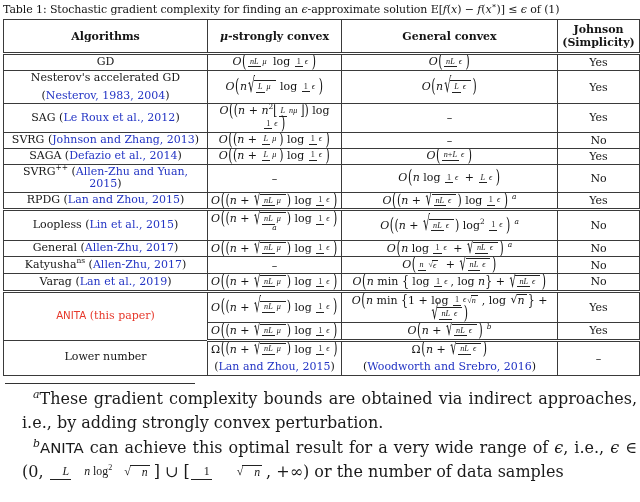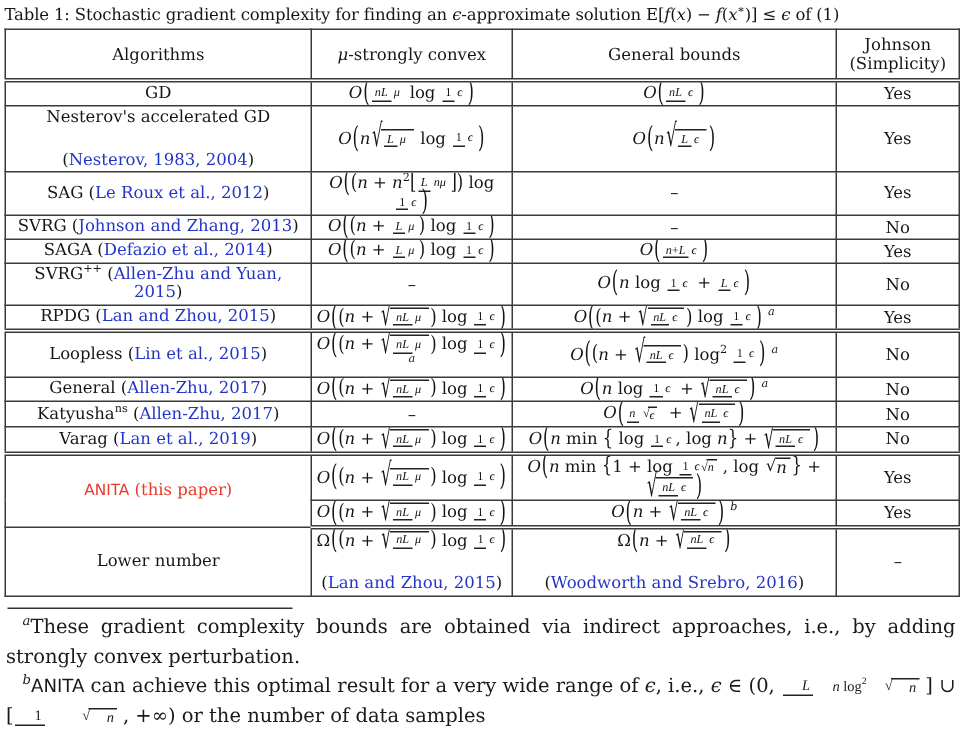--- a/index.html
+++ b/index.html
@@ -16,26 +16,26 @@
   }
   table {
     border-collapse:collapse; table-layout:fixed; width:636px;
     font-size:11px;
   }
   th, td {
     border:1px solid #3a3a3a; text-align:center; vertical-align:middle;
     padding:1px 2px; overflow:hidden;
   }
   thead th {
-    font-weight:normal; font-size:11px; padding:3px 2px;
+    font-weight:bold; font-size:11px; padding:3px 2px;
     border-bottom:3px double #3a3a3a;
   }
   tr.dsep > td { border-bottom:3px double #3a3a3a; }
   td .cellline { line-height:1.15; }
-  td .cellline + .cellline { margin-top:16px; }
+  td .cellline + .cellline { margin-top:5px; }
 
   
   .mi { font-style:italic; }
   .blue { color:var(--blue,#2334c4); cursor:pointer; }
   .red { color:var(--red,#e6392c); }
   .sf { font-family:"DejaVu Sans", sans-serif; font-size:0.93em; }
   .msup { font-size:0.68em; vertical-align:super; line-height:0; }
   .frac {
     display:inline-flex; vertical-align:middle;
     text-align:center; font-size:0.74em; line-height:1.18; margin:0 1px;font-family:Liberation Serif, serif;
@@ -45,42 +45,42 @@
   .rad { display:inline-flex; align-items:center; margin:0 1px; vertical-align:middle; }
   .rad .rsign { font-style:normal; display:inline-block; margin-right:-1px; }
   .rad .rsign.tall { transform:scaleY(1.9); }
   .rad .rbody { border-top:1px solid #222; padding:0 2px 0 1px; }
   .bp { display:inline-block; transform:scaleY(1.75); font-style:normal; padding:0 0.5px; }
   .mp { display:inline-block; transform:scaleY(1.3); font-style:normal; }
 
   
   .fnrule { width:190px; border-top:1px solid #333; margin:7px 0 3px 2px; }
   .footnote {
-    font-size:13px; line-height:1.52; text-align:justify;
-    margin:0 1px 0 1px; text-indent:11px; color:#1a1a1a;
+    font-size:16px; line-height:1.52; text-align:justify;
+    margin:0 1px 0 19px; text-indent:11px; color:#1a1a1a;
   }
 </style>
 </head>
 <body>
 
 <div class="page">
   <div class="caption"><span>Table 1: Stochastic gradient complexity for finding an </span><span class="mi">ϵ</span><span>-approximate solution E[</span><span class="mi">f</span><span>(</span><span class="mi">x</span><span>) − </span><span class="mi">f</span><span>(</span><span class="mi">x</span><span class="msup">∗</span><span>)] ≤ </span><span class="mi">ϵ</span><span> of (1)</span></div>
 
   <table>
     <colgroup>
       <col style="width:204px">
         <col style="width:134px">
         <col style="width:216px">
         <col style="width:82px">
     </colgroup>
     <thead>
       <tr>
         <th><span>Algorithms</span></th>
         <th><span class="mi">μ</span><span>-strongly convex</span></th>
-        <th><span>General bounds</span></th>
+        <th><span>General convex</span></th>
         <th>
           <div><span>Johnson</span></div>
           <div><span>(Simplicity)</span></div>
         </th>
       </tr>
     </thead>
     <tbody>
         <tr>
           <td>
             <div class="cellline"><span>GD</span></div>

